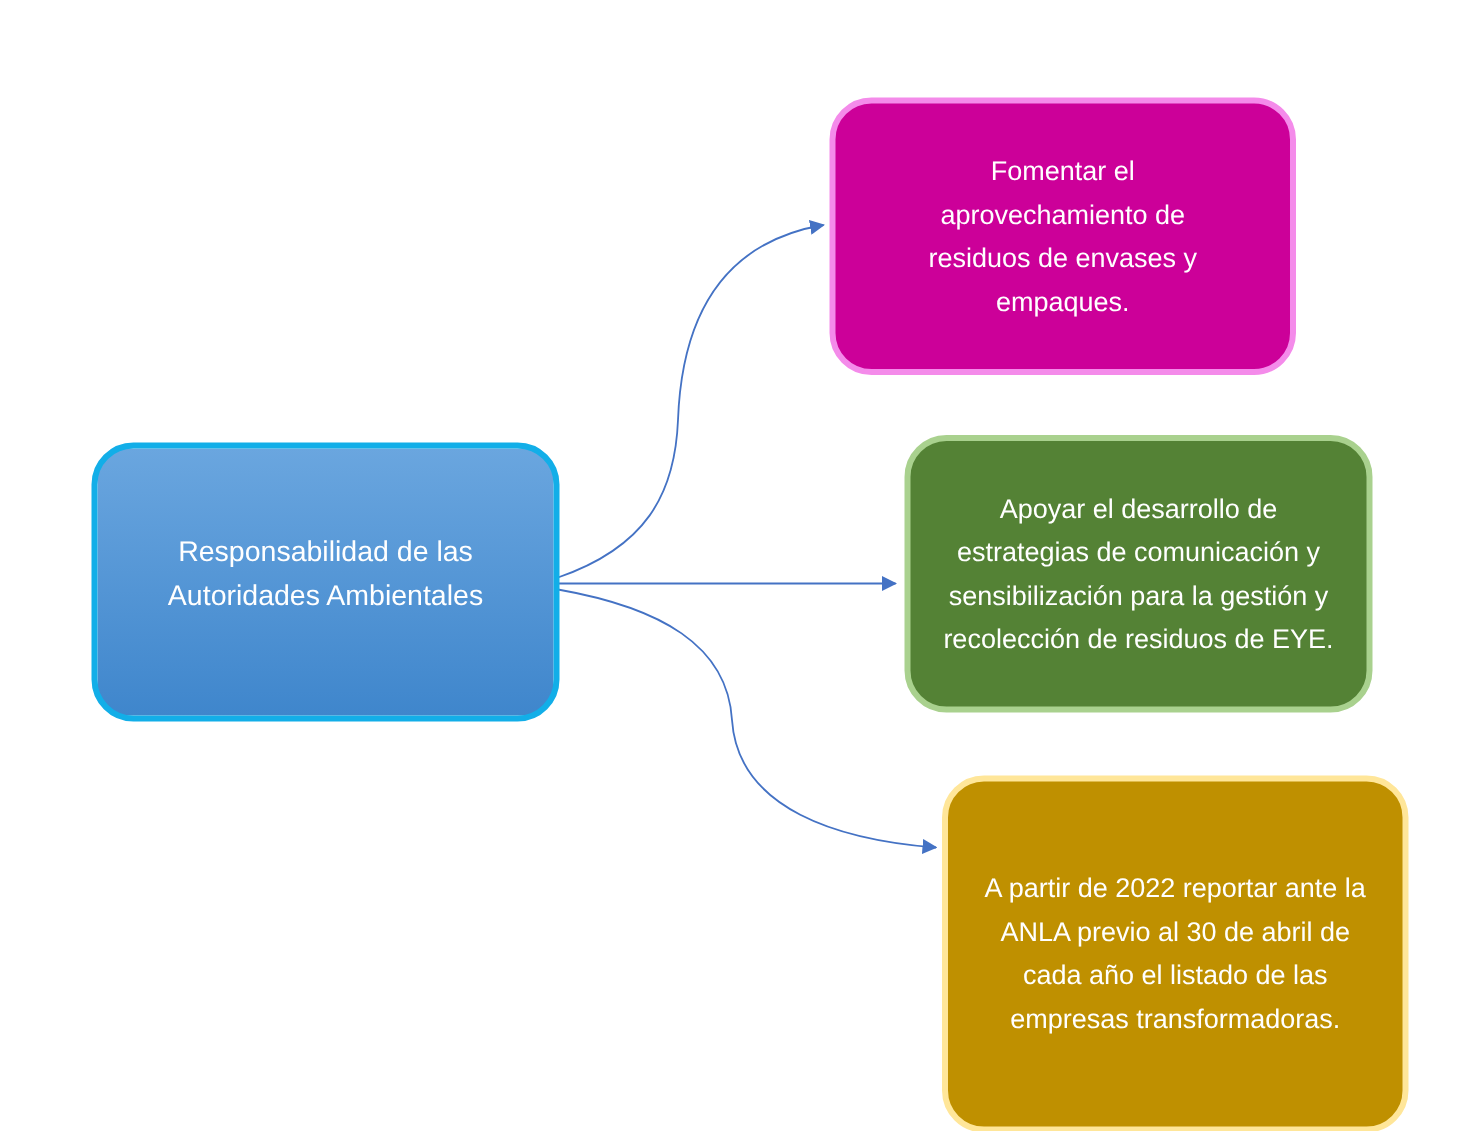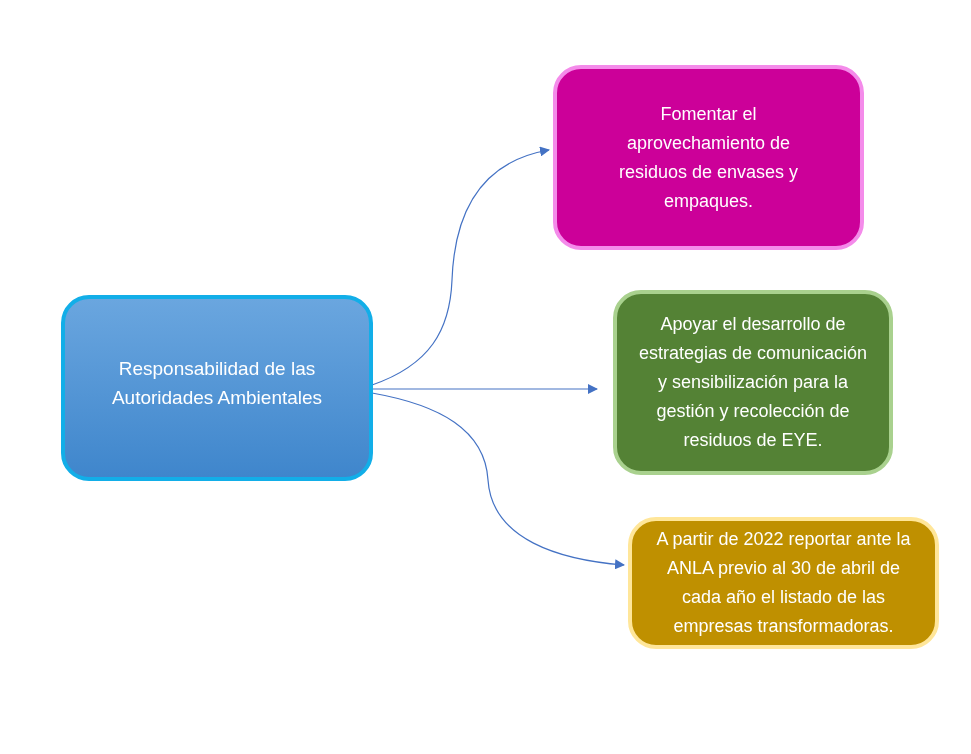--- a/index.html
+++ b/index.html
@@ -5,22 +5,22 @@
   html, body { margin:0; padding:0; background:#ffffff; }
   body { width:971px; height:754px; position:relative; overflow:hidden;
          font-family:"Liberation Sans", sans-serif; }
   .node { position:absolute; box-sizing:border-box; border-radius:28px;
           display:flex; align-items:center; justify-content:center; text-align:center;
           color:#ffffff; font-size:18px; line-height:29px; padding:10px 18px; }
   #center { left:61px; top:295px; width:312px; height:186px;
             background:linear-gradient(#6aa6df, #3f86cc); border:4px solid #12aee8;
             font-size:19px; line-height:29px; padding-bottom:20px; }
   #n1 { left:553px; top:65px; width:311px; height:185px; background:#cc0099; border:4px solid #f48bea; }
-  #n2 { left:603px; top:290px; width:280px; height:185px; background:#548235; border:4px solid #a9d18e;margin-left:10px; }
-  #n3 { left:628px; top:517px; width:311px; height:132px; background:#bf9000; border:4px solid #ffe699; }
+  #n2 { left:603px; top:290px; width:312px; height:185px; background:#548235; border:4px solid #a9d18e; }
+  #n3 { left:628px; top:517px; width:311px; height:238px; background:#bf9000; border:4px solid #ffe699; }
   svg.links { position:absolute; left:0; top:0; }
 </style>
 </head>
 <body>
 
 <svg class="links" width="971" height="754">
   <defs>
     <marker id="arr" markerWidth="10" markerHeight="10" refX="9" refY="5" orient="auto" markerUnits="userSpaceOnUse">
       <path d="M0,0 L10,5 L0,10 z" fill="#4472c4"></path>
     </marker>

